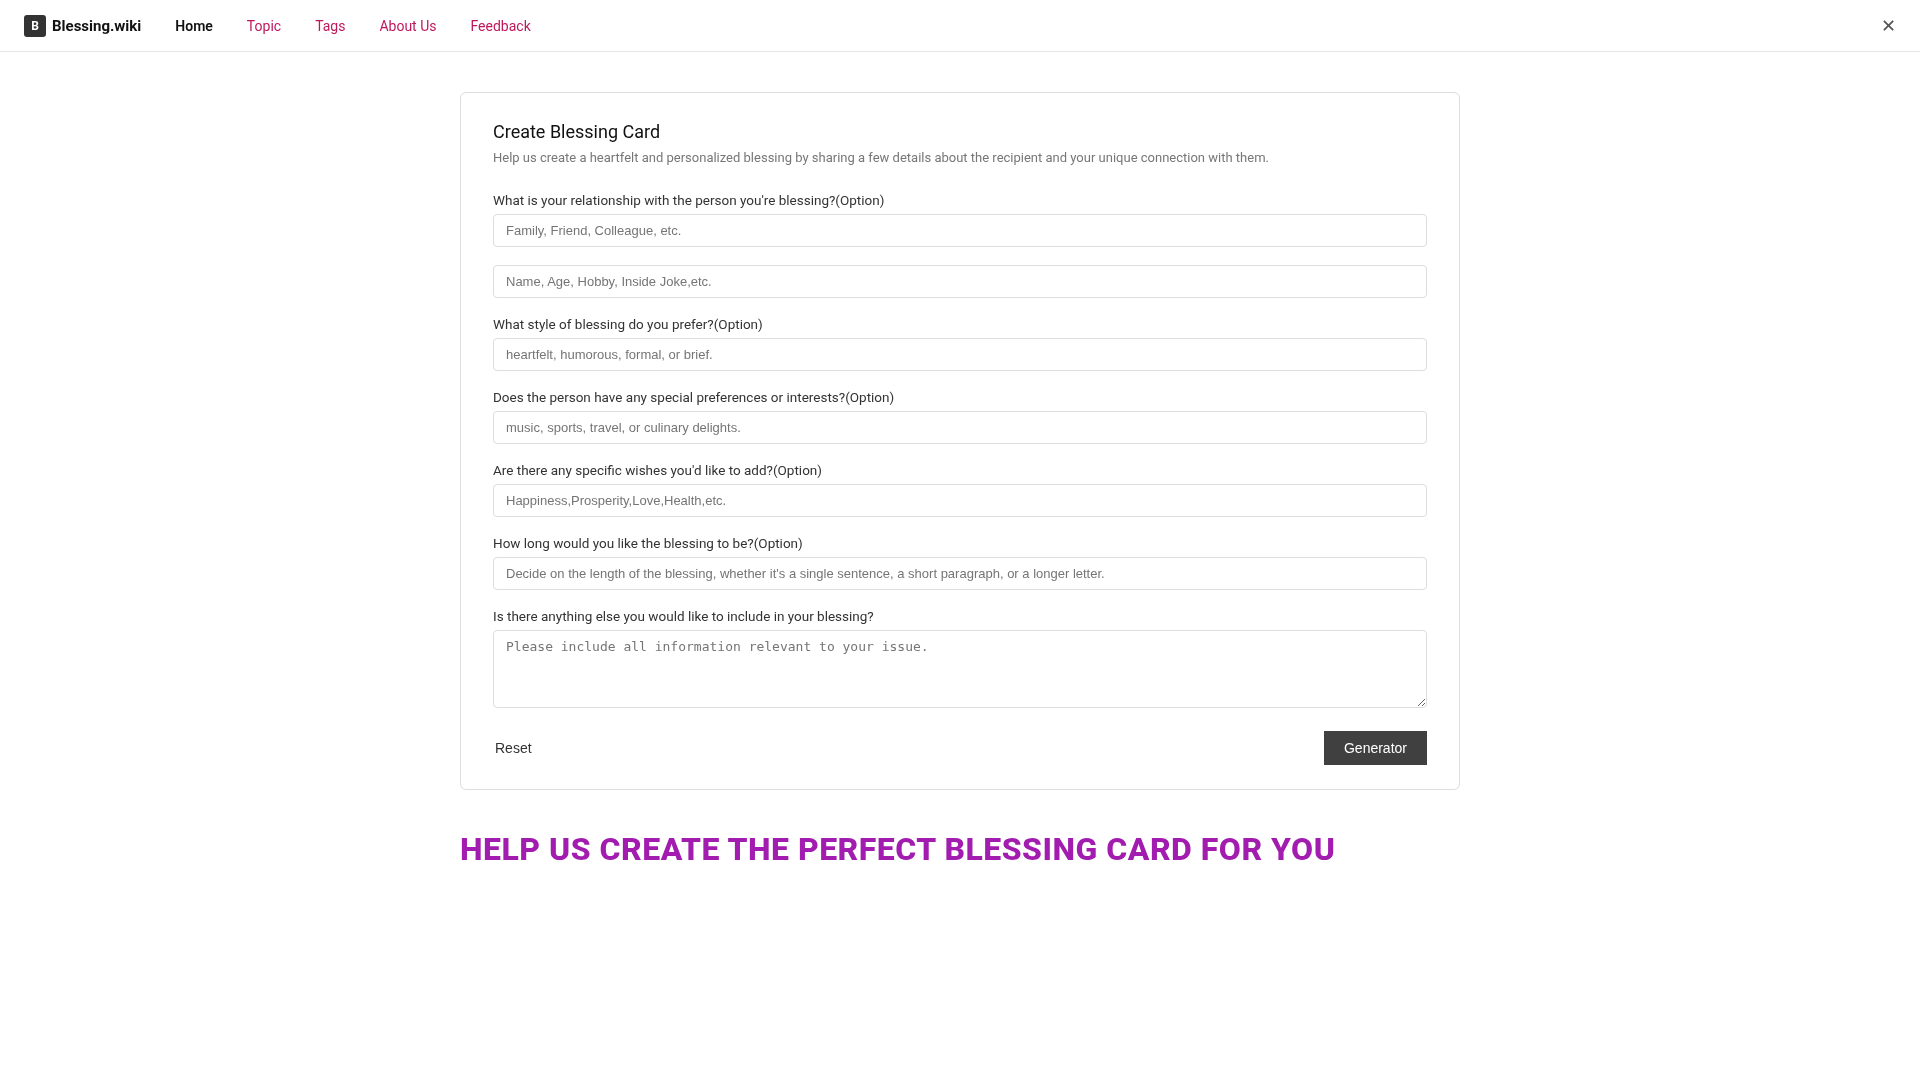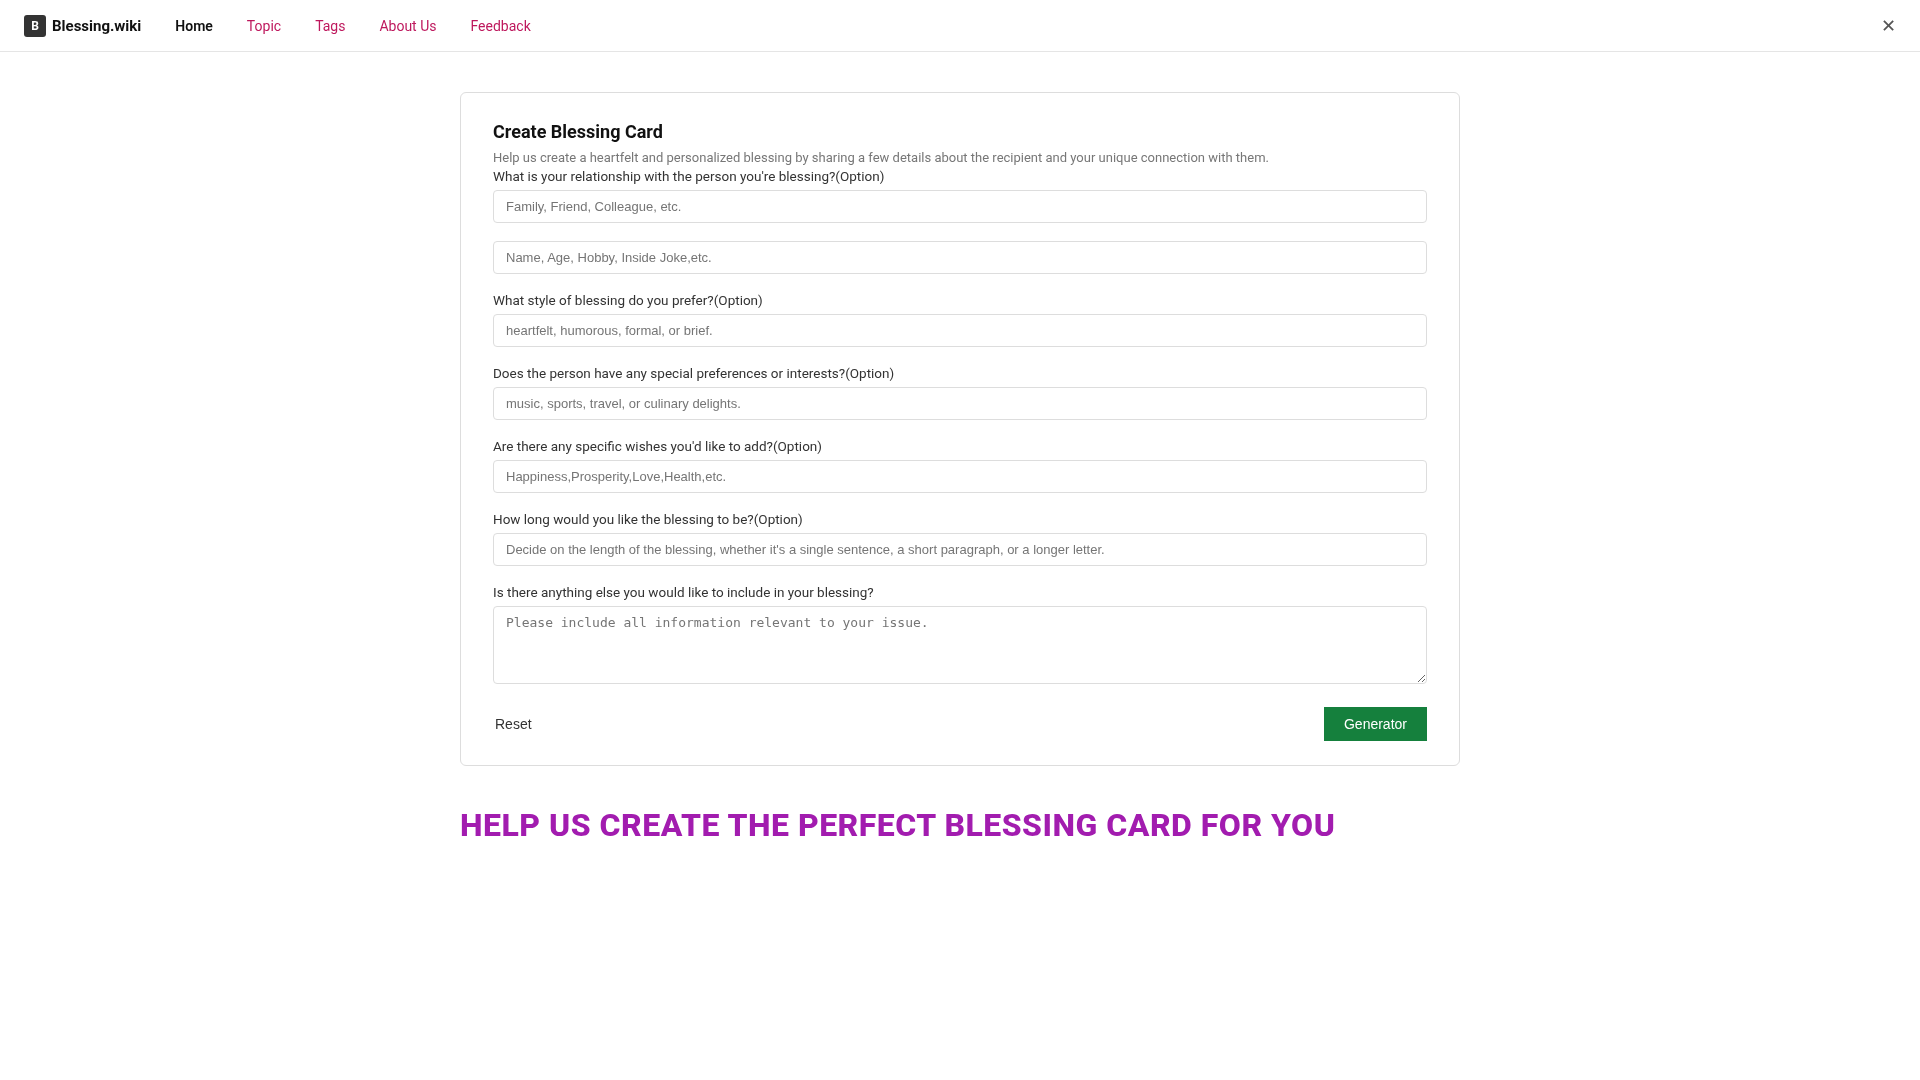--- a/index.html
+++ b/index.html
@@ -75,27 +75,28 @@
     }
     
     .form-card {
       border: 1px solid #ddd;
       border-radius: 6px;
       padding: 28px 32px 24px;
       background: #fff;
     }
     .form-title {
       font-size: 18px;
-      font-weight: 700;
+      font-weight: 400;
       color: #111;
       margin-bottom: 6px;
     }
     .form-subtitle {
       font-size: 13px;
       color: #777;
+      margin-bottom: 24px;
       line-height: 1.5;
     }
     .form-group {
       margin-bottom: 18px;
     }
     .form-label {
       display: block;
       font-size: 13.5px;
       color: #333;
       margin-bottom: 6px;
@@ -124,21 +125,21 @@
     }
     .reset-btn {
       background: none;
       border: none;
       font-size: 14px;
       color: #333;
       cursor: pointer;
       padding: 6px 2px;
     }
     .generator-btn {
-      background: #15803d;
+      background: #404040;
       color: #fff;
       border: none;
       border-radius: 0;
       padding: 9px 20px;
       font-size: 14px;
       font-weight: 500;
       cursor: pointer;
     }
     
     .bottom-heading {

